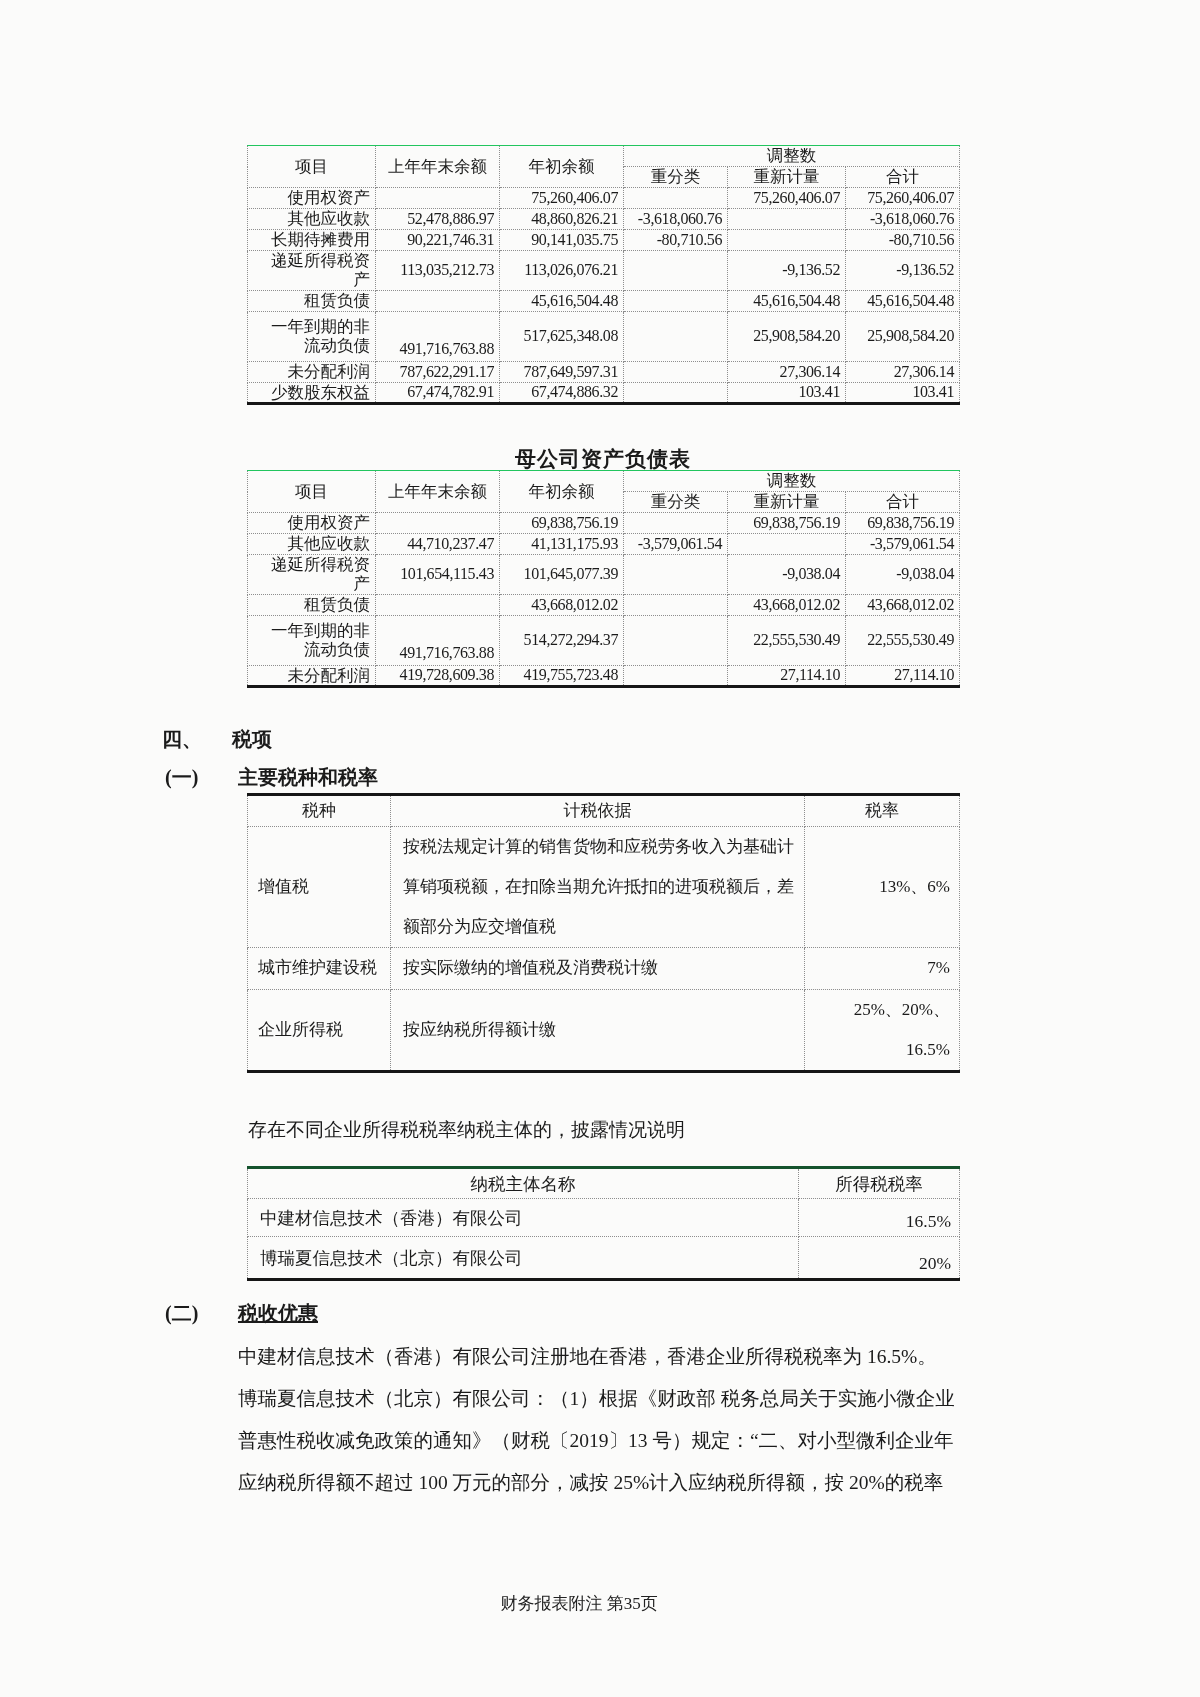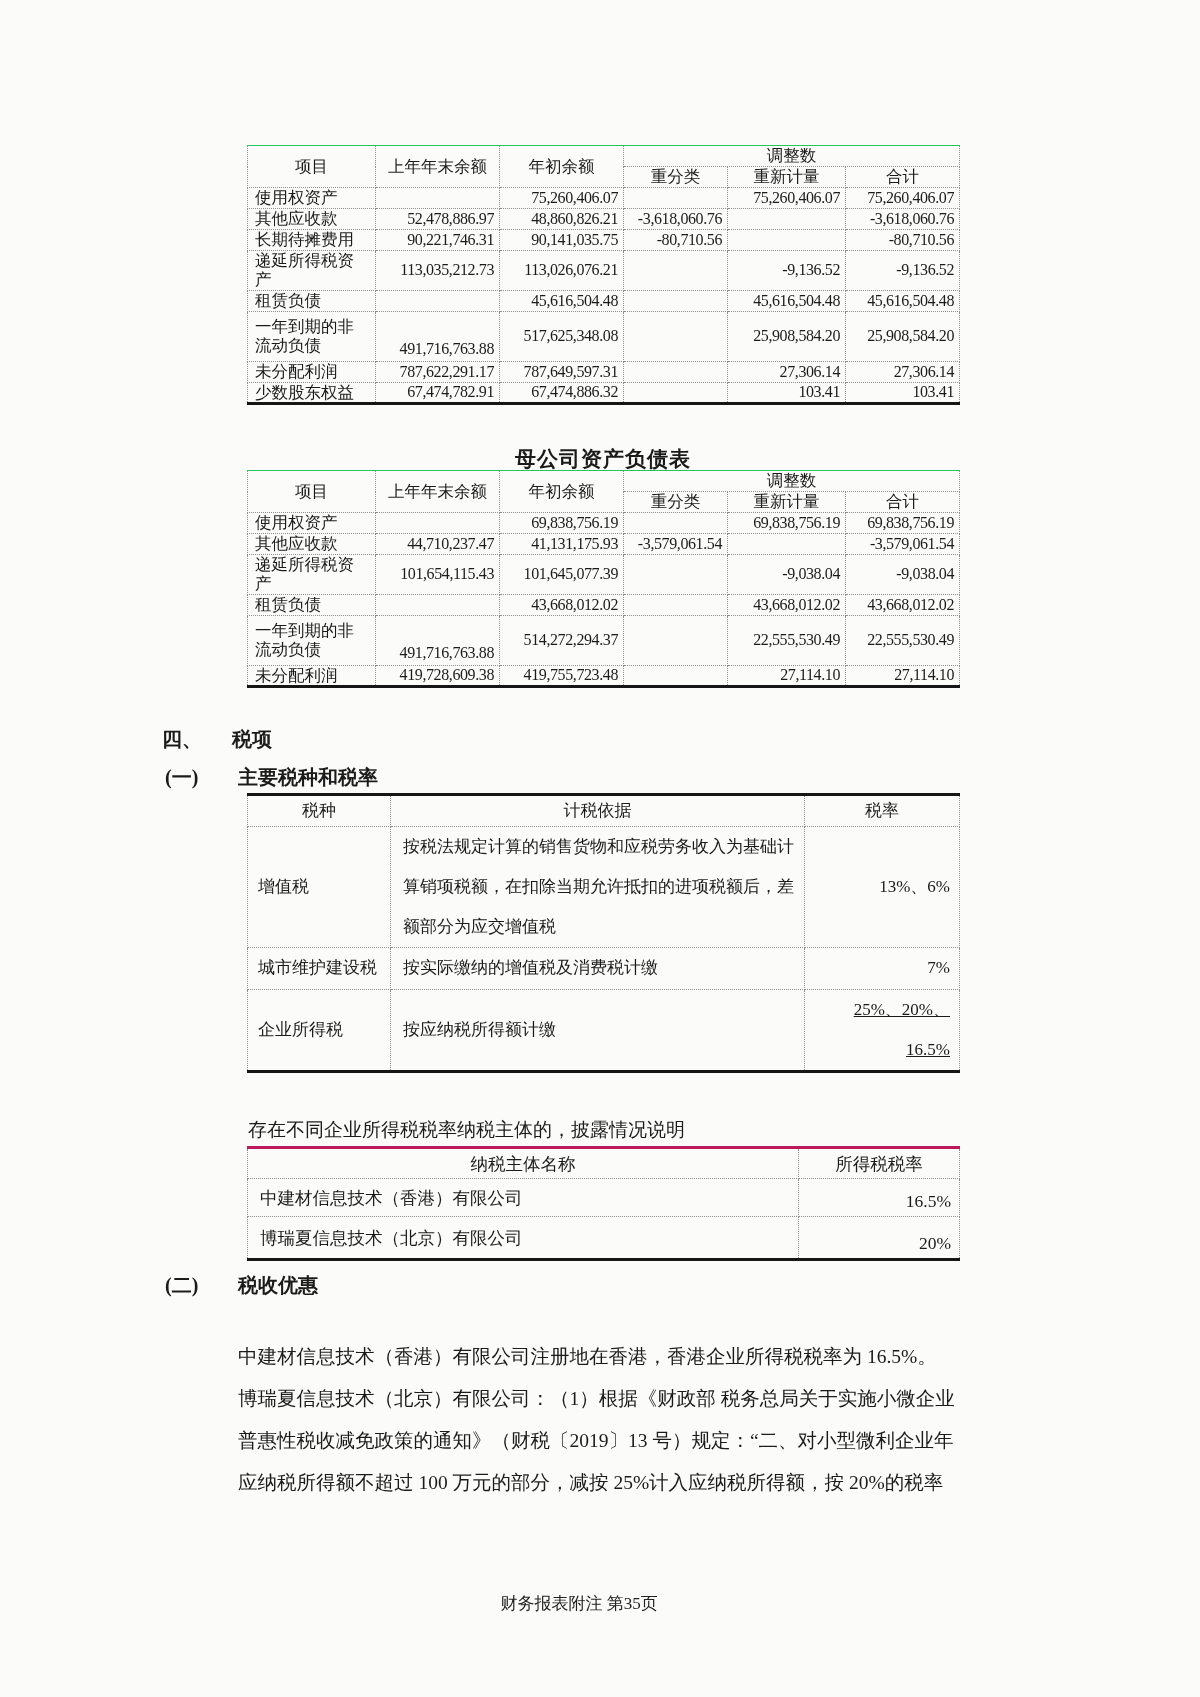--- a/index.html
+++ b/index.html
@@ -32,42 +32,42 @@
     line-height: 1.18;
     overflow: hidden;
   }
   .fin th { text-align: center; }
   .fin td.num {
     text-align: right;
     font-size: 16px;
     letter-spacing: -0.4px;
     white-space: nowrap;
   }
-  .fin td.label { text-align: left; padding-left: 7px; }
+  .fin td.label { text-align: right; padding-left: 7px; }
   .fin tr.tall td { height: 50px; }
   .fin td.va-b { vertical-align: bottom; padding-bottom: 2px; }
 
   
   table.tax { border-collapse: collapse; table-layout: fixed; width: 712px;
     border-top: 3px solid #161616; border-bottom: 3px solid #161616; }
   .tax th, .tax td { border: 1px dotted #8e8e8e; font-weight: normal;
     font-size: 17px; padding: 0 8px; line-height: 1.3; }
   .tax th { text-align: center; height: 32px; }
   .tax td.type { text-align: left; padding-left: 10px; vertical-align: middle; }
   .tax td.basis { text-align: left; padding-left: 12px; vertical-align: middle; }
   .tax td.rate { text-align: right; vertical-align: middle; padding-right: 9px; }
   .tax tr.r1 td { height: 115px; }
   .tax tr.r1 td.basis { line-height: 40px; }
   .tax tr.r2 td { height: 42px; }
   .tax tr.r3 td { height: 81px; }
-  .tax tr.r3 td.rate { line-height: 40px; text-decoration: underline; }
+  .tax tr.r3 td.rate { line-height: 40px; }
   .rate-wrap { width: 120px; margin-left: auto; text-align: right; }
 
   table.disc { border-collapse: collapse; table-layout: fixed; width: 712px;
-    border-top: 3px solid #be185d; border-bottom: 3px solid #161616; }
+    border-top: 3px solid #14532d; border-bottom: 3px solid #161616; margin-top: 20px; }
   .disc th, .disc td { border: 1px dotted #8e8e8e; font-weight: normal;
     font-size: 17.5px; padding: 0 8px; }
   .disc th { text-align: center; height: 31px; }
   .disc td.entity { text-align: left; padding-left: 12px; vertical-align: middle; }
   .disc td.rate { text-align: right; vertical-align: bottom; padding-bottom: 4px; padding-right: 8px; }
   .disc tr.dr1 td { height: 38px; }
   .disc tr.dr2 td { height: 43px; }
 
   
   .tbl-title { font-size: 21px; font-weight: bold; text-align: center; letter-spacing: 1px; }
@@ -308,21 +308,21 @@
         <td class="entity">中建材信息技术（香港）有限公司</td>
         <td class="rate">16.5%</td>
       </tr>
       <tr class="dr2">
         <td class="entity">博瑞夏信息技术（北京）有限公司</td>
         <td class="rate">20%</td>
       </tr>
     </tbody>
   </table>
 
-  <div class="sec-heading abs" style="left:165px; top:1272px;">
+  <div class="sec-heading abs" style="left:165px; top:1300px;text-decoration:underline;">
     <span class="sec-num" style="width:73px;">(二)</span><span>税收优惠</span>
   </div>
 
   <div class="abs" style="left:238px; top:1336px; width:726px;">
     <div class="para-line">中建材信息技术（香港）有限公司注册地在香港，香港企业所得税税率为 16.5%。</div>
     <div class="para-line">博瑞夏信息技术（北京）有限公司：（1）根据《财政部 税务总局关于实施小微企业</div>
     <div class="para-line">普惠性税收减免政策的通知》（财税〔2019〕13 号）规定：“二、对小型微利企业年</div>
     <div class="para-line">应纳税所得额不超过 100 万元的部分，减按 25%计入应纳税所得额，按 20%的税率</div>
   </div>
 

